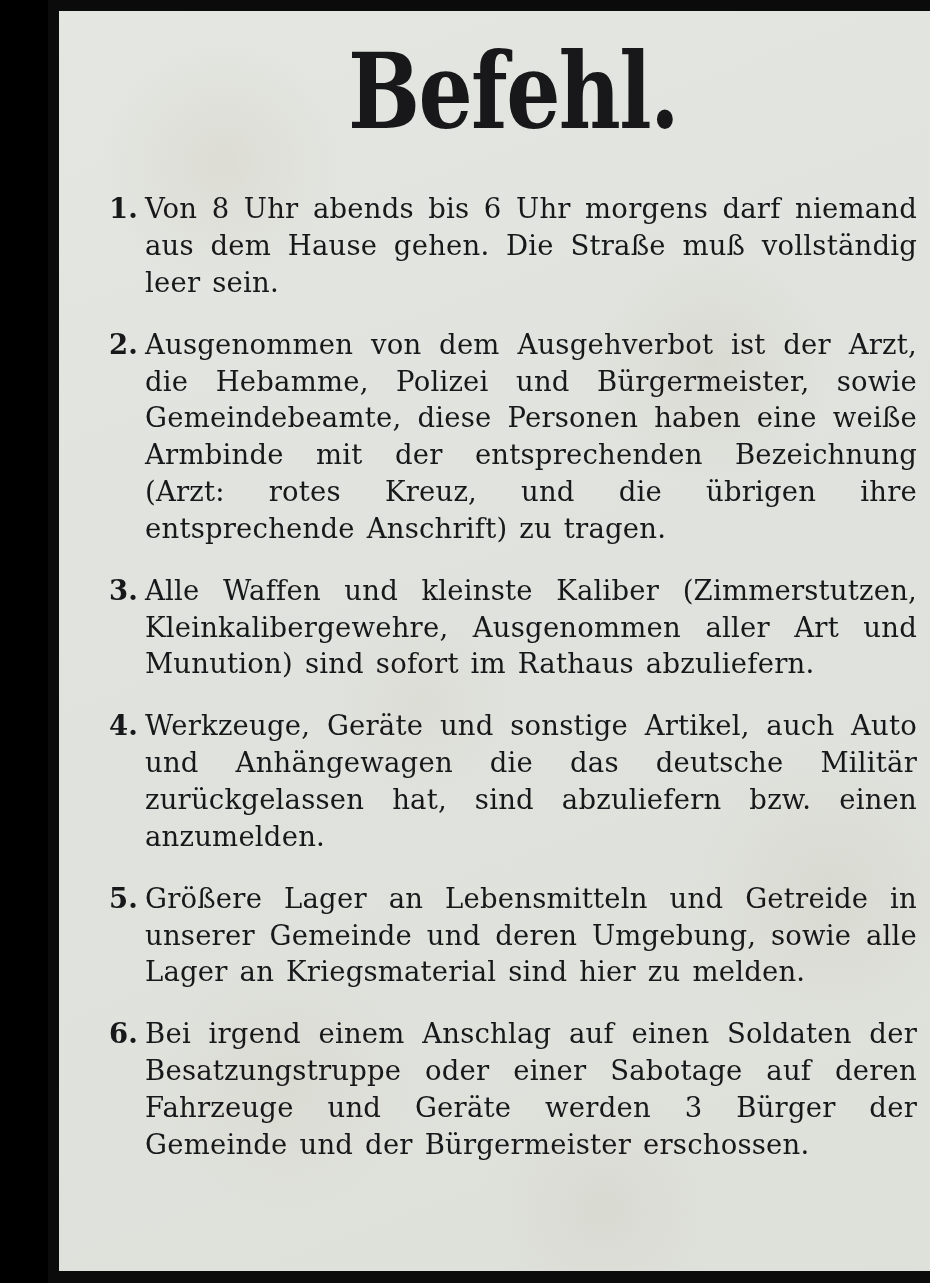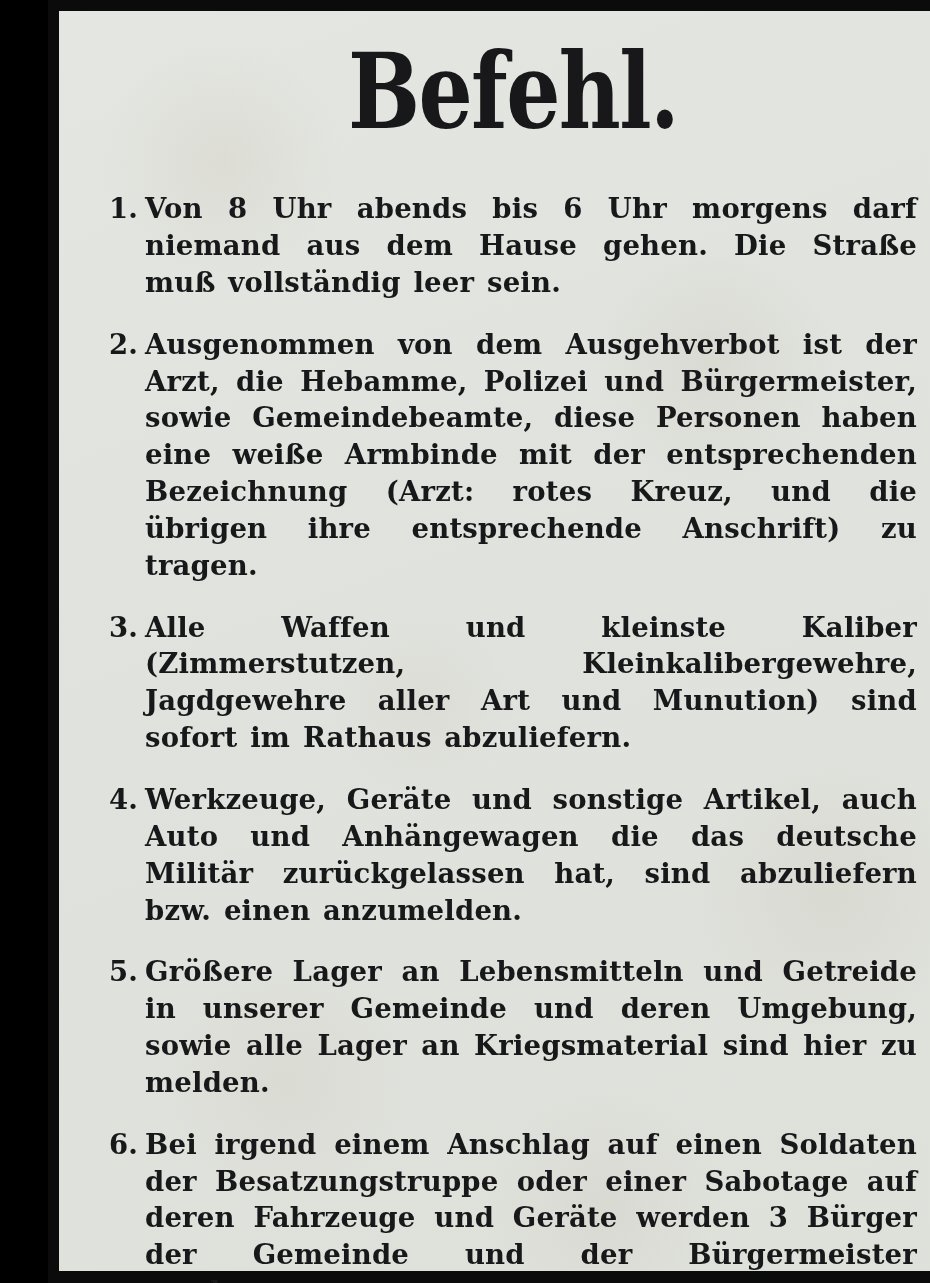--- a/index.html
+++ b/index.html
@@ -57,21 +57,21 @@
     line-height: 1.34;
   }
   .item-number {
     flex: 0 0 36px;
     font-weight: bold;
     text-align: left;
   }
   .item-text {
     flex: 1 1 auto;
     text-align: justify;
-    font-weight: bold;
+    font-weight: normal;
     letter-spacing: 0.2px;
     word-spacing: 3px;
   }
 </style>
 </head>
 <body>
 
 <div class="poster-frame">
   <div class="paper">
 
@@ -84,21 +84,21 @@
         <span class="item-text">Von 8 Uhr abends bis 6 Uhr morgens darf niemand aus dem Hause gehen.  Die Straße muß vollständig leer sein.</span>
       </div>
 
       <div class="order-item">
         <span class="item-number">2.</span>
         <span class="item-text">Ausgenommen von dem Ausgehverbot ist der Arzt, die Hebamme, Polizei und Bürgermeister, sowie Gemeindebeamte, diese Personen haben eine weiße Armbinde mit der entsprechenden Bezeichnung (Arzt: rotes Kreuz, und die übrigen ihre entsprechende Anschrift) zu tragen.</span>
       </div>
 
       <div class="order-item">
         <span class="item-number">3.</span>
-        <span class="item-text">Alle Waffen und kleinste Kaliber (Zimmerstutzen, Kleinkalibergewehre, Jagdgewehre aller Art und Munution) sind sofort im Rathaus abzuliefern.</span>
+        <span class="item-text">Alle Waffen und kleinste Kaliber (Zimmerstutzen, Kleinkalibergewehre, Ausgenommen aller Art und Munution) sind sofort im Rathaus abzuliefern.</span>
       </div>
 
       <div class="order-item">
         <span class="item-number">4.</span>
         <span class="item-text">Werkzeuge, Geräte und sonstige Artikel, auch Auto und Anhängewagen die das deutsche Militär zurückgelassen hat, sind abzuliefern bzw. einen anzumelden.</span>
       </div>
 
       <div class="order-item">
         <span class="item-number">5.</span>
         <span class="item-text">Größere Lager an Lebensmitteln und Getreide in unserer Gemeinde und deren Umgebung, sowie alle Lager an Kriegsmaterial sind hier zu melden.</span>

